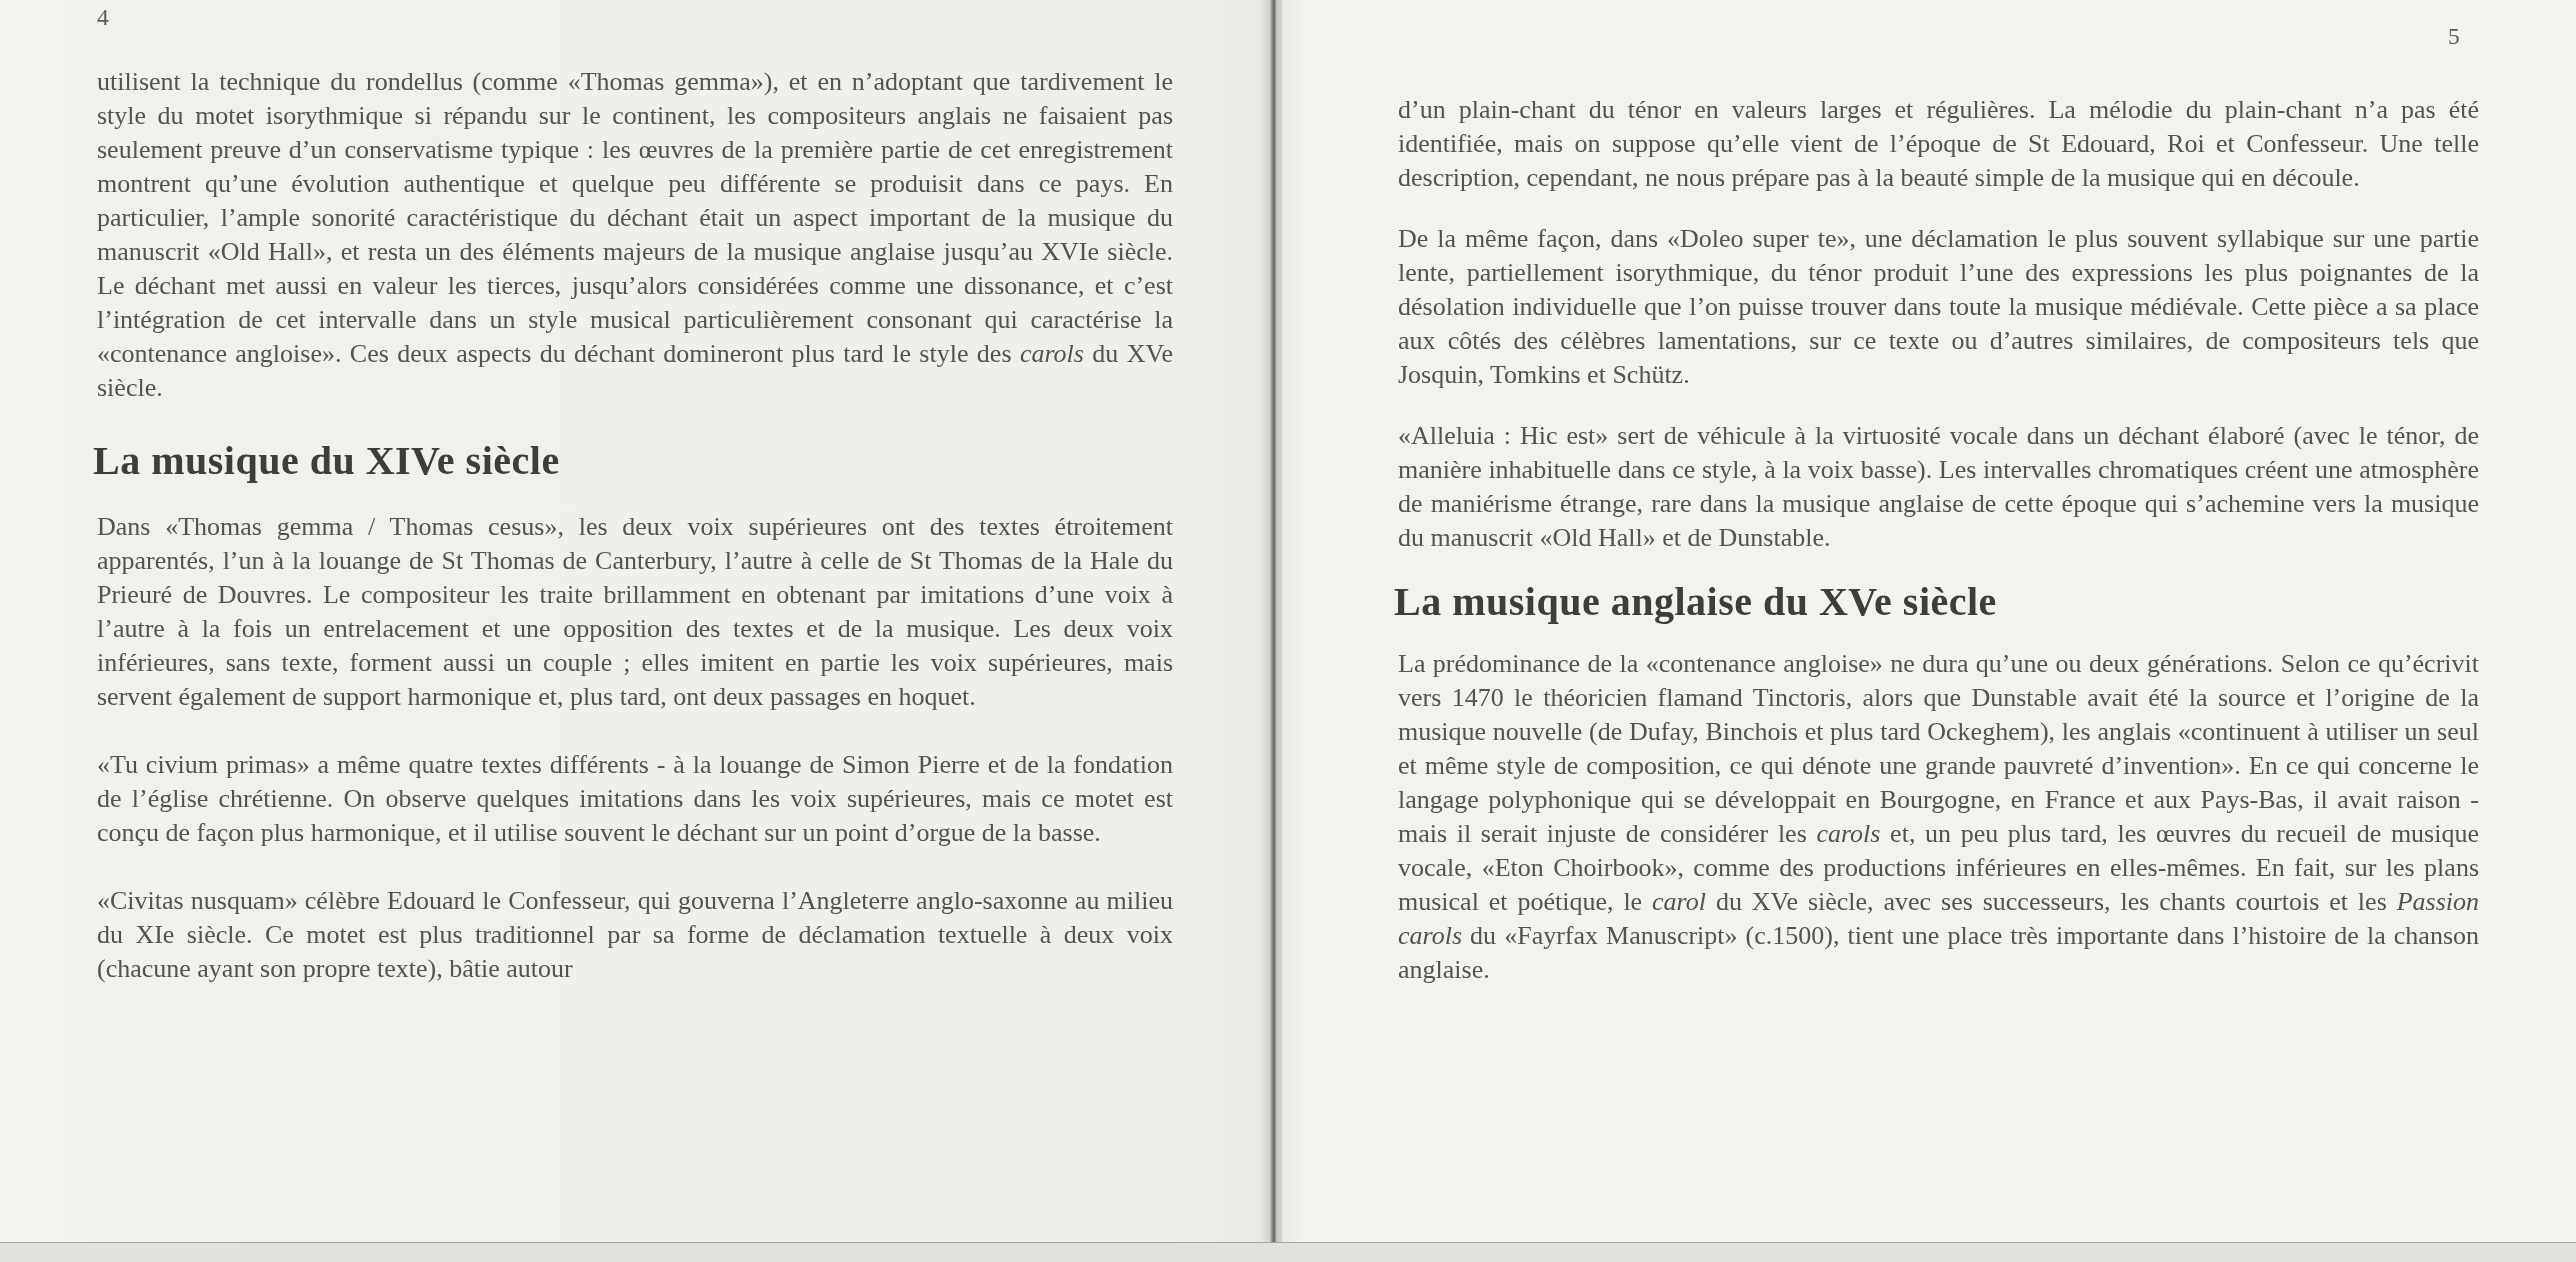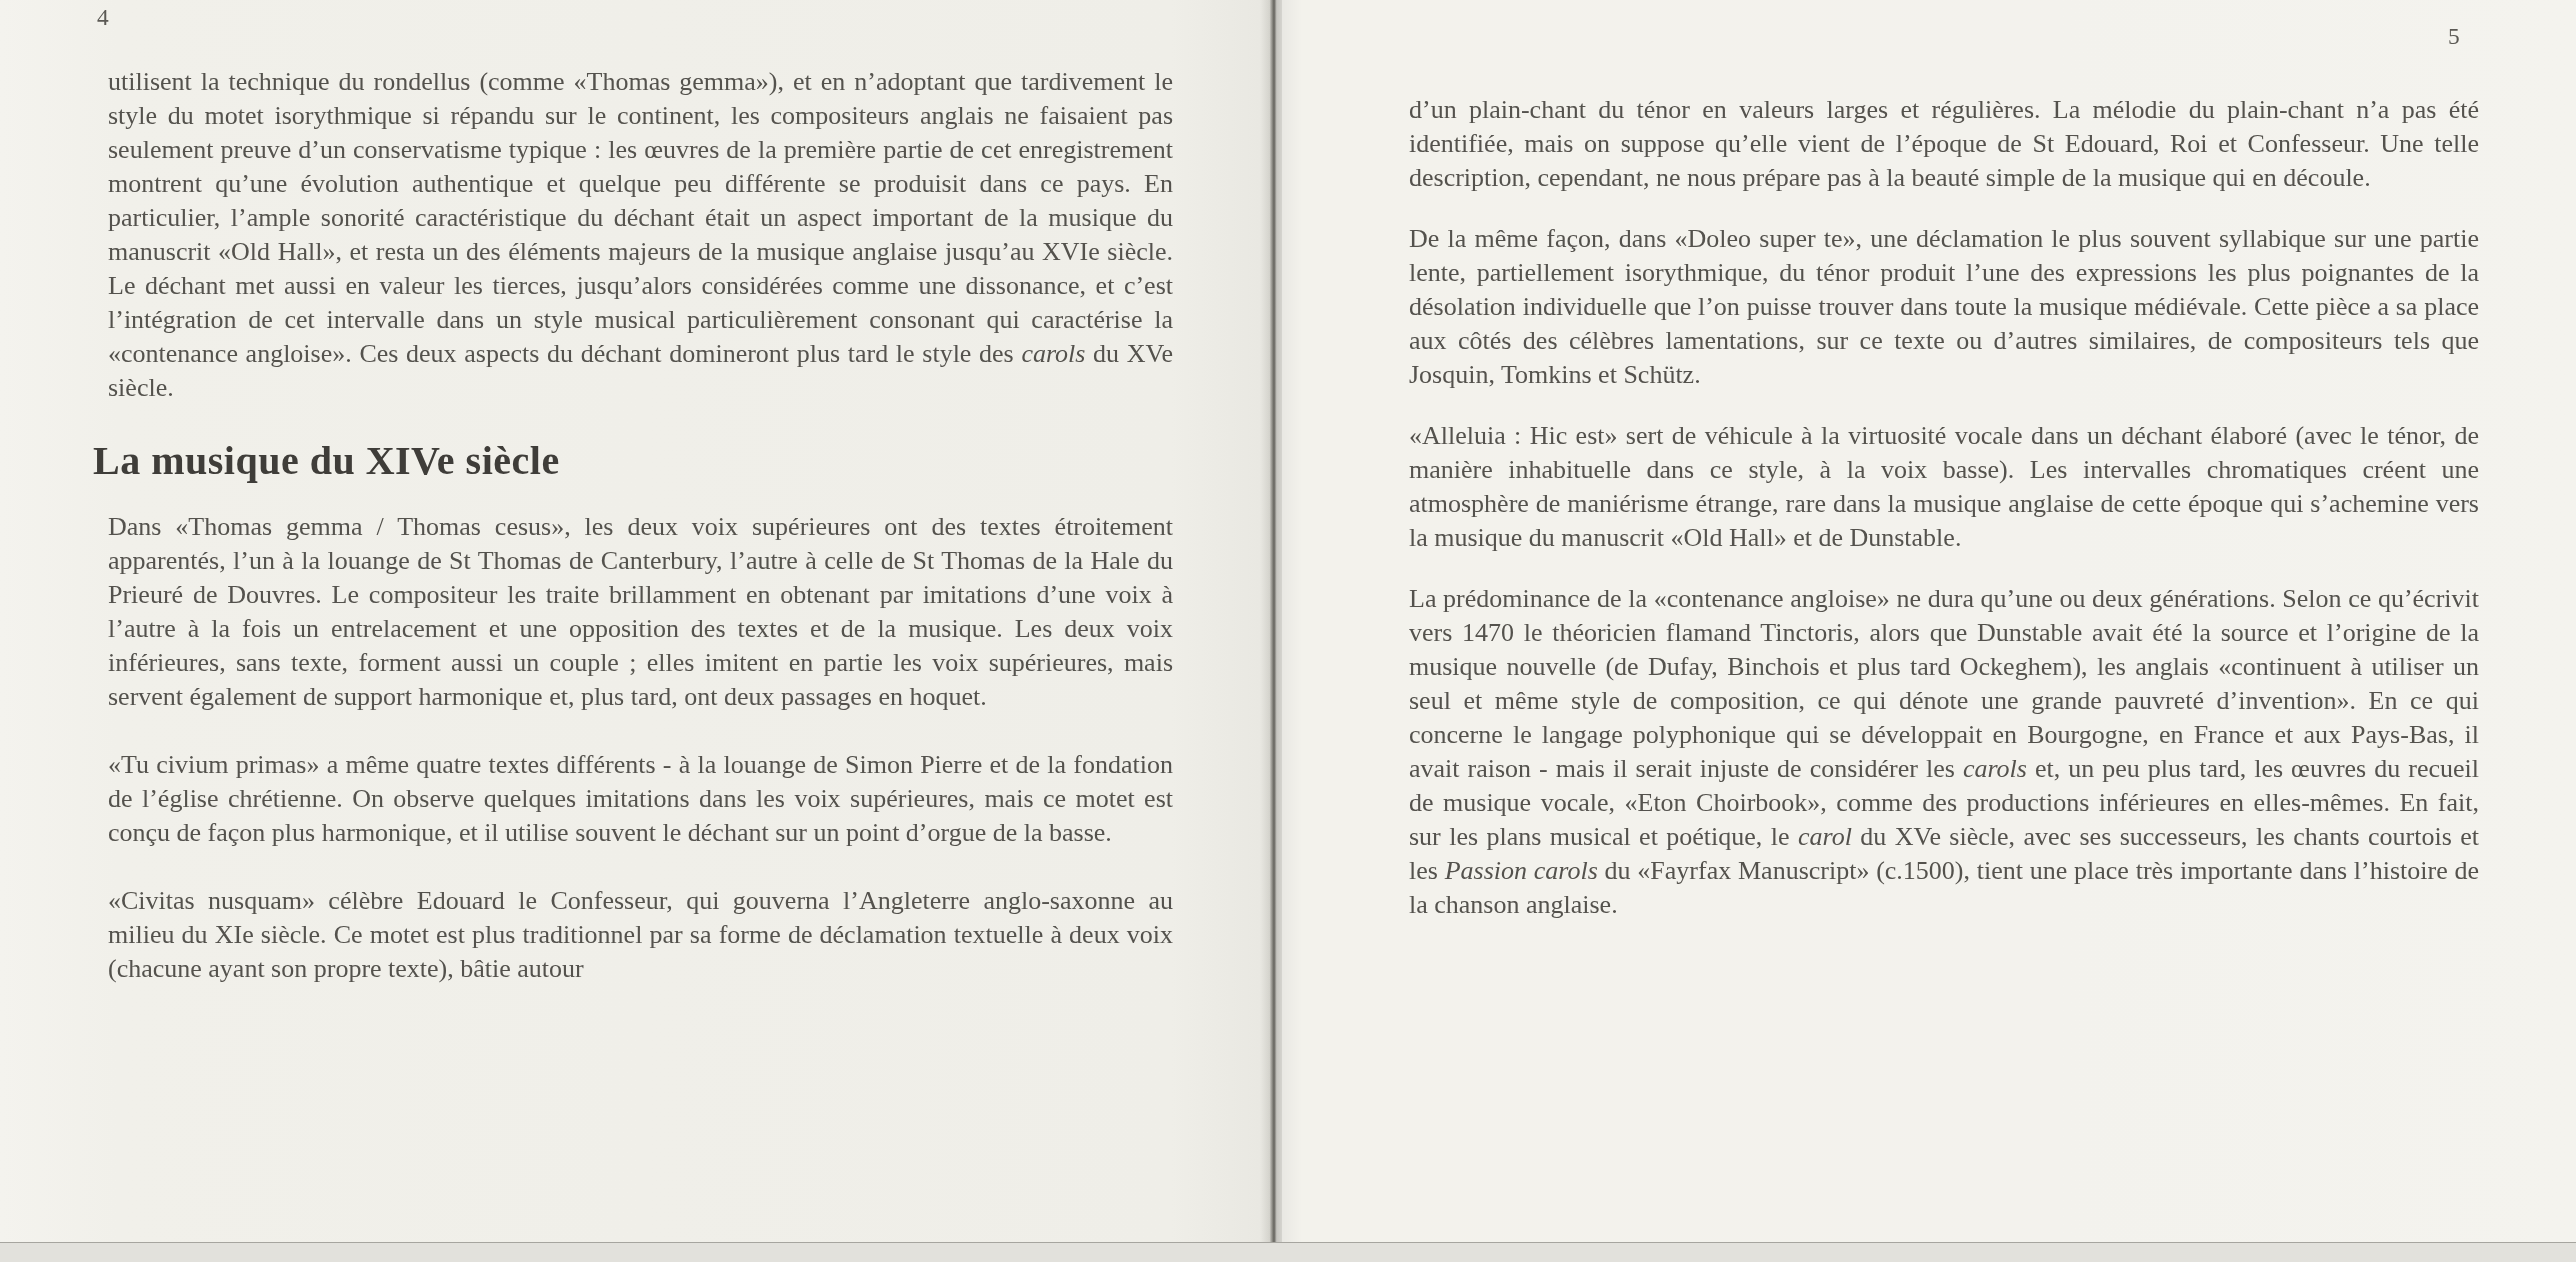--- a/index.html
+++ b/index.html
@@ -48,21 +48,21 @@
   .page-right .page-number { left: 1166px; top: 23.4px; }
   .text-block {
     position: absolute;
     color: #54524d;
     font-size: 26px;
     line-height: 34px;
     text-align: justify;
   }
   .page-left .text-block { left: 93px; top: 65px; width: 1080px; }
   .page-right .text-block { left: 112px; top: 93px; width: 1085px; }
-  .para { margin: 0 0 34px 15px; }
+  .para { margin: 0 0 34px 4px; }
   .page-right .para { margin-bottom: 27px; }
   .heading {
     font-size: 40px;
     font-weight: 700;
     color: #3f3d39;
     line-height: 40px;
     margin: 36px 0 29px 0;
     text-align: left;
     letter-spacing: 0.5px;
   }
@@ -86,20 +86,21 @@
   </div>
 
   <div class="gutter"></div>
 
   <div class="page page-right">
     <div class="page-number">5</div>
     <div class="text-block">
       <p class="para"><span>d’un plain-chant du ténor en valeurs larges et régulières. La mélodie du plain-chant n’a pas été identifiée, mais on suppose qu’elle vient de l’époque de St Edouard, Roi et Confesseur. Une telle description, cependant, ne nous prépare pas à la beauté simple de la musique qui en découle.</span></p>
       <p class="para"><span>De la même façon, dans «Doleo super te», une déclamation le plus souvent syllabique sur une partie lente, partiellement isorythmique, du ténor produit l’une des expressions les plus poignantes de la désolation individuelle que l’on puisse trouver dans toute la musique médiévale. Cette pièce a sa place aux côtés des célèbres lamentations, sur ce texte ou d’autres similaires, de compositeurs tels que Josquin, Tomkins et Schütz.</span></p>
       <p class="para"><span>«Alleluia&nbsp;: Hic est» sert de véhicule à la virtuosité vocale dans un déchant élaboré (avec le ténor, de manière inhabituelle dans ce style, à la voix basse). Les intervalles chromatiques créent une atmosphère de maniérisme étrange, rare dans la musique anglaise de cette époque qui s’achemine vers la musique du manuscrit «Old Hall» et de Dunstable.</span></p>
+      <h2 class="heading">La musique anglaise du XVe siècle</h2>
       <p class="para"><span>La prédominance de la «contenance angloise» ne dura qu’une ou deux générations. Selon ce qu’écrivit vers 1470 le théoricien flamand Tinctoris, alors que Dunstable avait été la source et l’origine de la musique nouvelle (de Dufay, Binchois et plus tard Ockeghem), les anglais «continuent à utiliser un seul et même style de composition, ce qui dénote une grande pauvreté d’invention». En ce qui concerne le langage polyphonique qui se développait en Bourgogne, en France et aux Pays-Bas, il avait raison - mais il serait injuste de considérer les </span><span class="it">carols</span><span> et, un peu plus tard, les œuvres du recueil de musique vocale, «Eton Choirbook», comme des productions inférieures en elles-mêmes. En fait, sur les plans musical et poétique, le </span><span class="it">carol</span><span> du XVe siècle, avec ses successeurs, les chants courtois et les </span><span class="it">Passion carols</span><span> du «Fayrfax Manuscript» (c.1500), tient une place très importante dans l’histoire de la chanson anglaise.</span></p>
     </div>
   </div>
 
   <div class="bottom-edge"></div>
 
 </div>
 
 
 </body></html>

